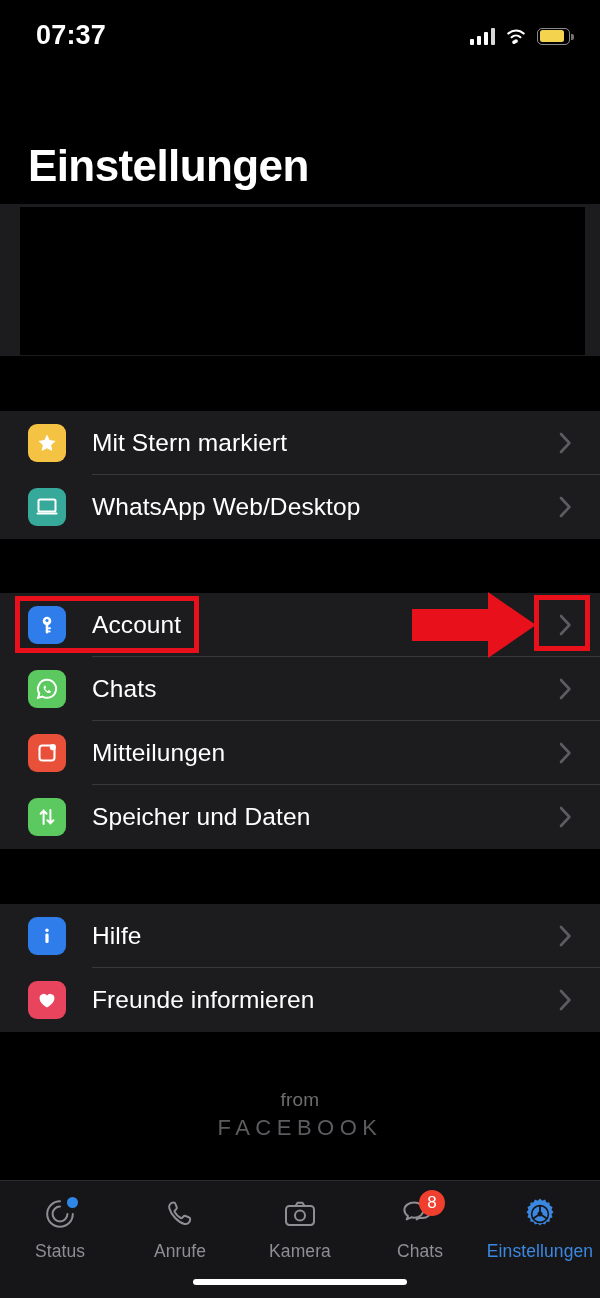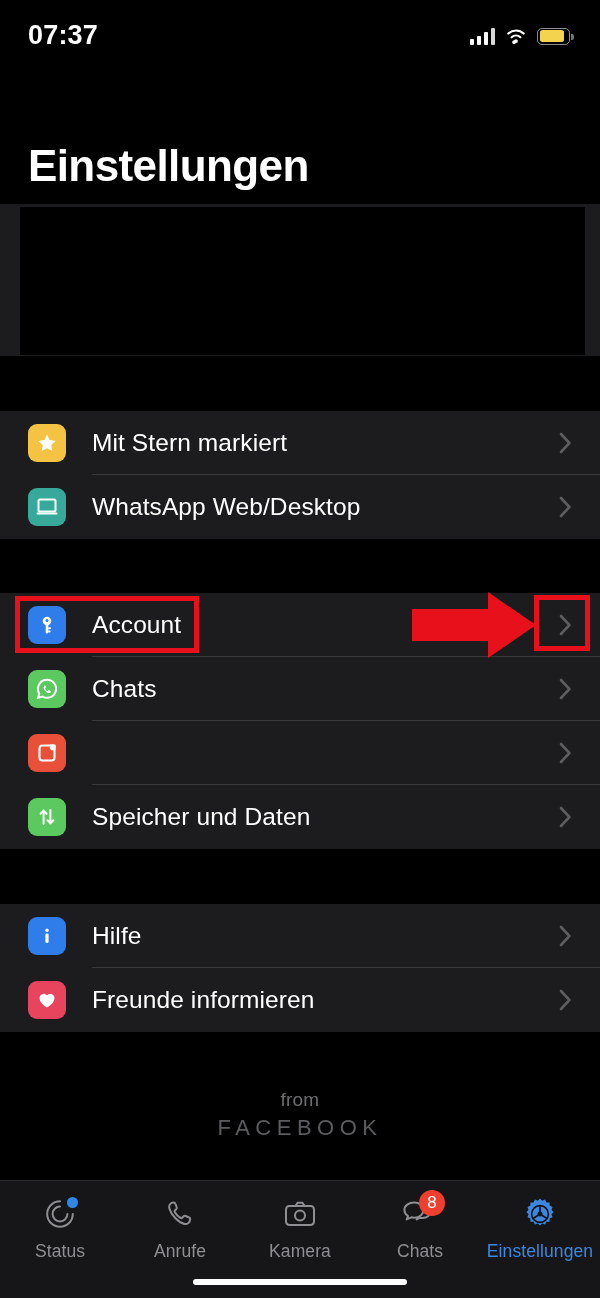--- a/index.html
+++ b/index.html
@@ -24,21 +24,21 @@
 
   
   .statusbar {
     position: absolute;
     top: 0; left: 0;
     width: 600px;
     height: 62px;
   }
   .status-time {
     position: absolute;
-    left: 28px;
+    left: 36px;
     top: 20px;
     color: #ffffff;
     font-size: 27px;
     font-weight: 600;
     letter-spacing: 0.2px;
   }
   .status-right {
     position: absolute;
     right: 30px;
     top: 24px;
@@ -411,20 +411,21 @@
         <div class="row-sep"></div>
       </div>
 
       <div class="row">
         <div class="row-icon" style="background:#e8503a">
           <svg width="26" height="26" viewBox="0 0 26 26">
             <path d="M17.2 5.5H8.4A2.9 2.9 0 0 0 5.5 8.4v9.2a2.9 2.9 0 0 0 2.9 2.9h9.2a2.9 2.9 0 0 0 2.9-2.9V9" stroke="#fff" stroke-width="2.1" fill="none" stroke-linecap="round"></path>
             <circle cx="18.9" cy="7.2" r="3.1" fill="#fff"></circle>
           </svg>
         </div>
+        <div class="row-label">Mitteilungen</div>
         <div class="chevron">
           <svg width="13" height="22" viewBox="0 0 13 22">
               <path d="M2 2l8.4 9L2 20" stroke="#5d5d61" stroke-width="2.6" fill="none" stroke-linecap="round" stroke-linejoin="round"></path>
             </svg>
         </div>
         <div class="row-sep"></div>
       </div>
 
       <div class="row">
         <div class="row-icon" style="background:#5bc95f">

